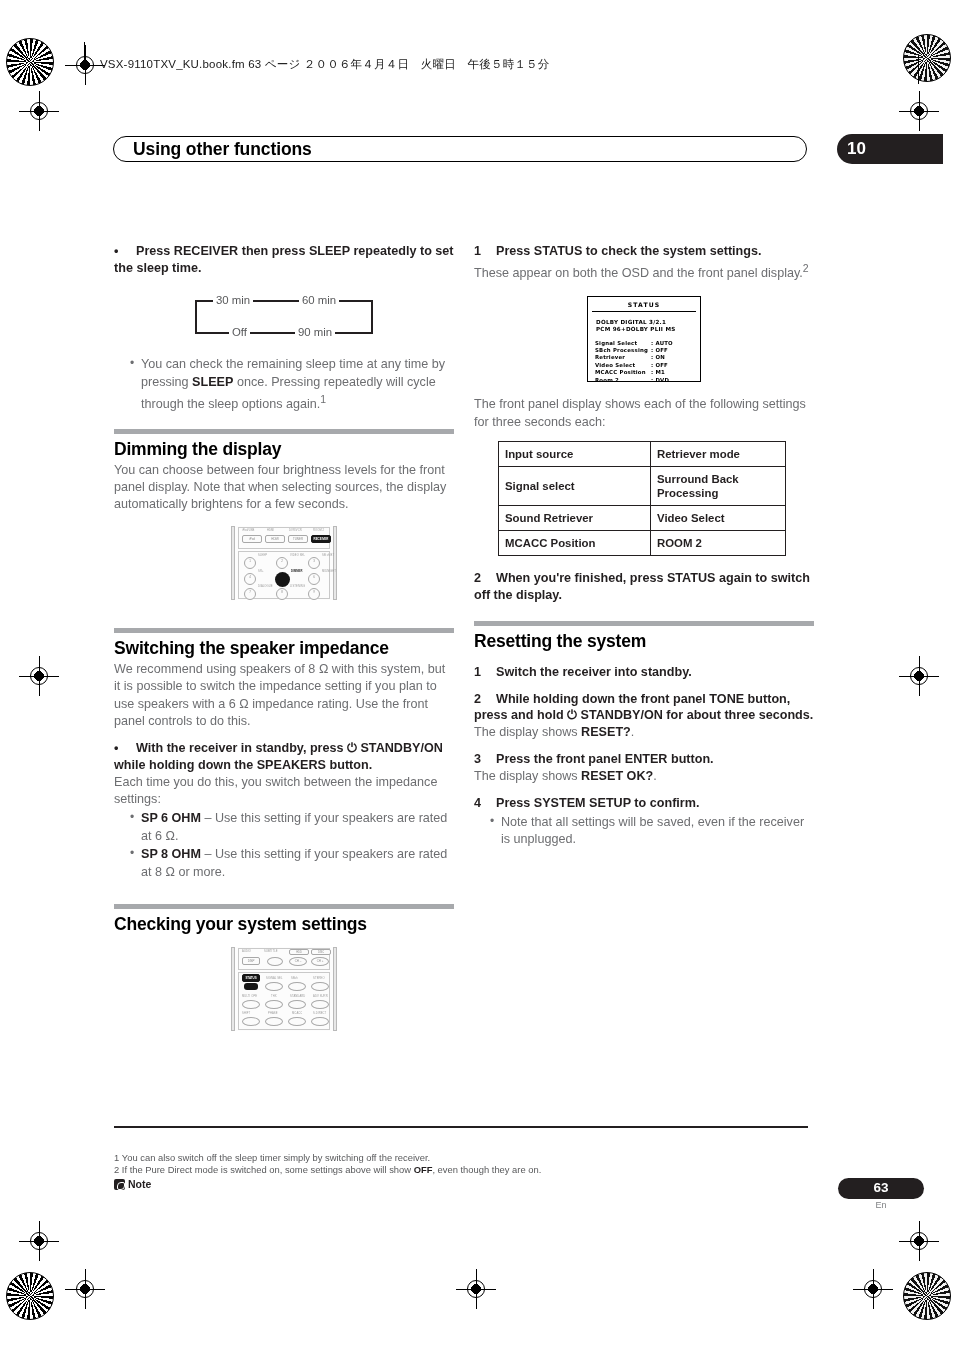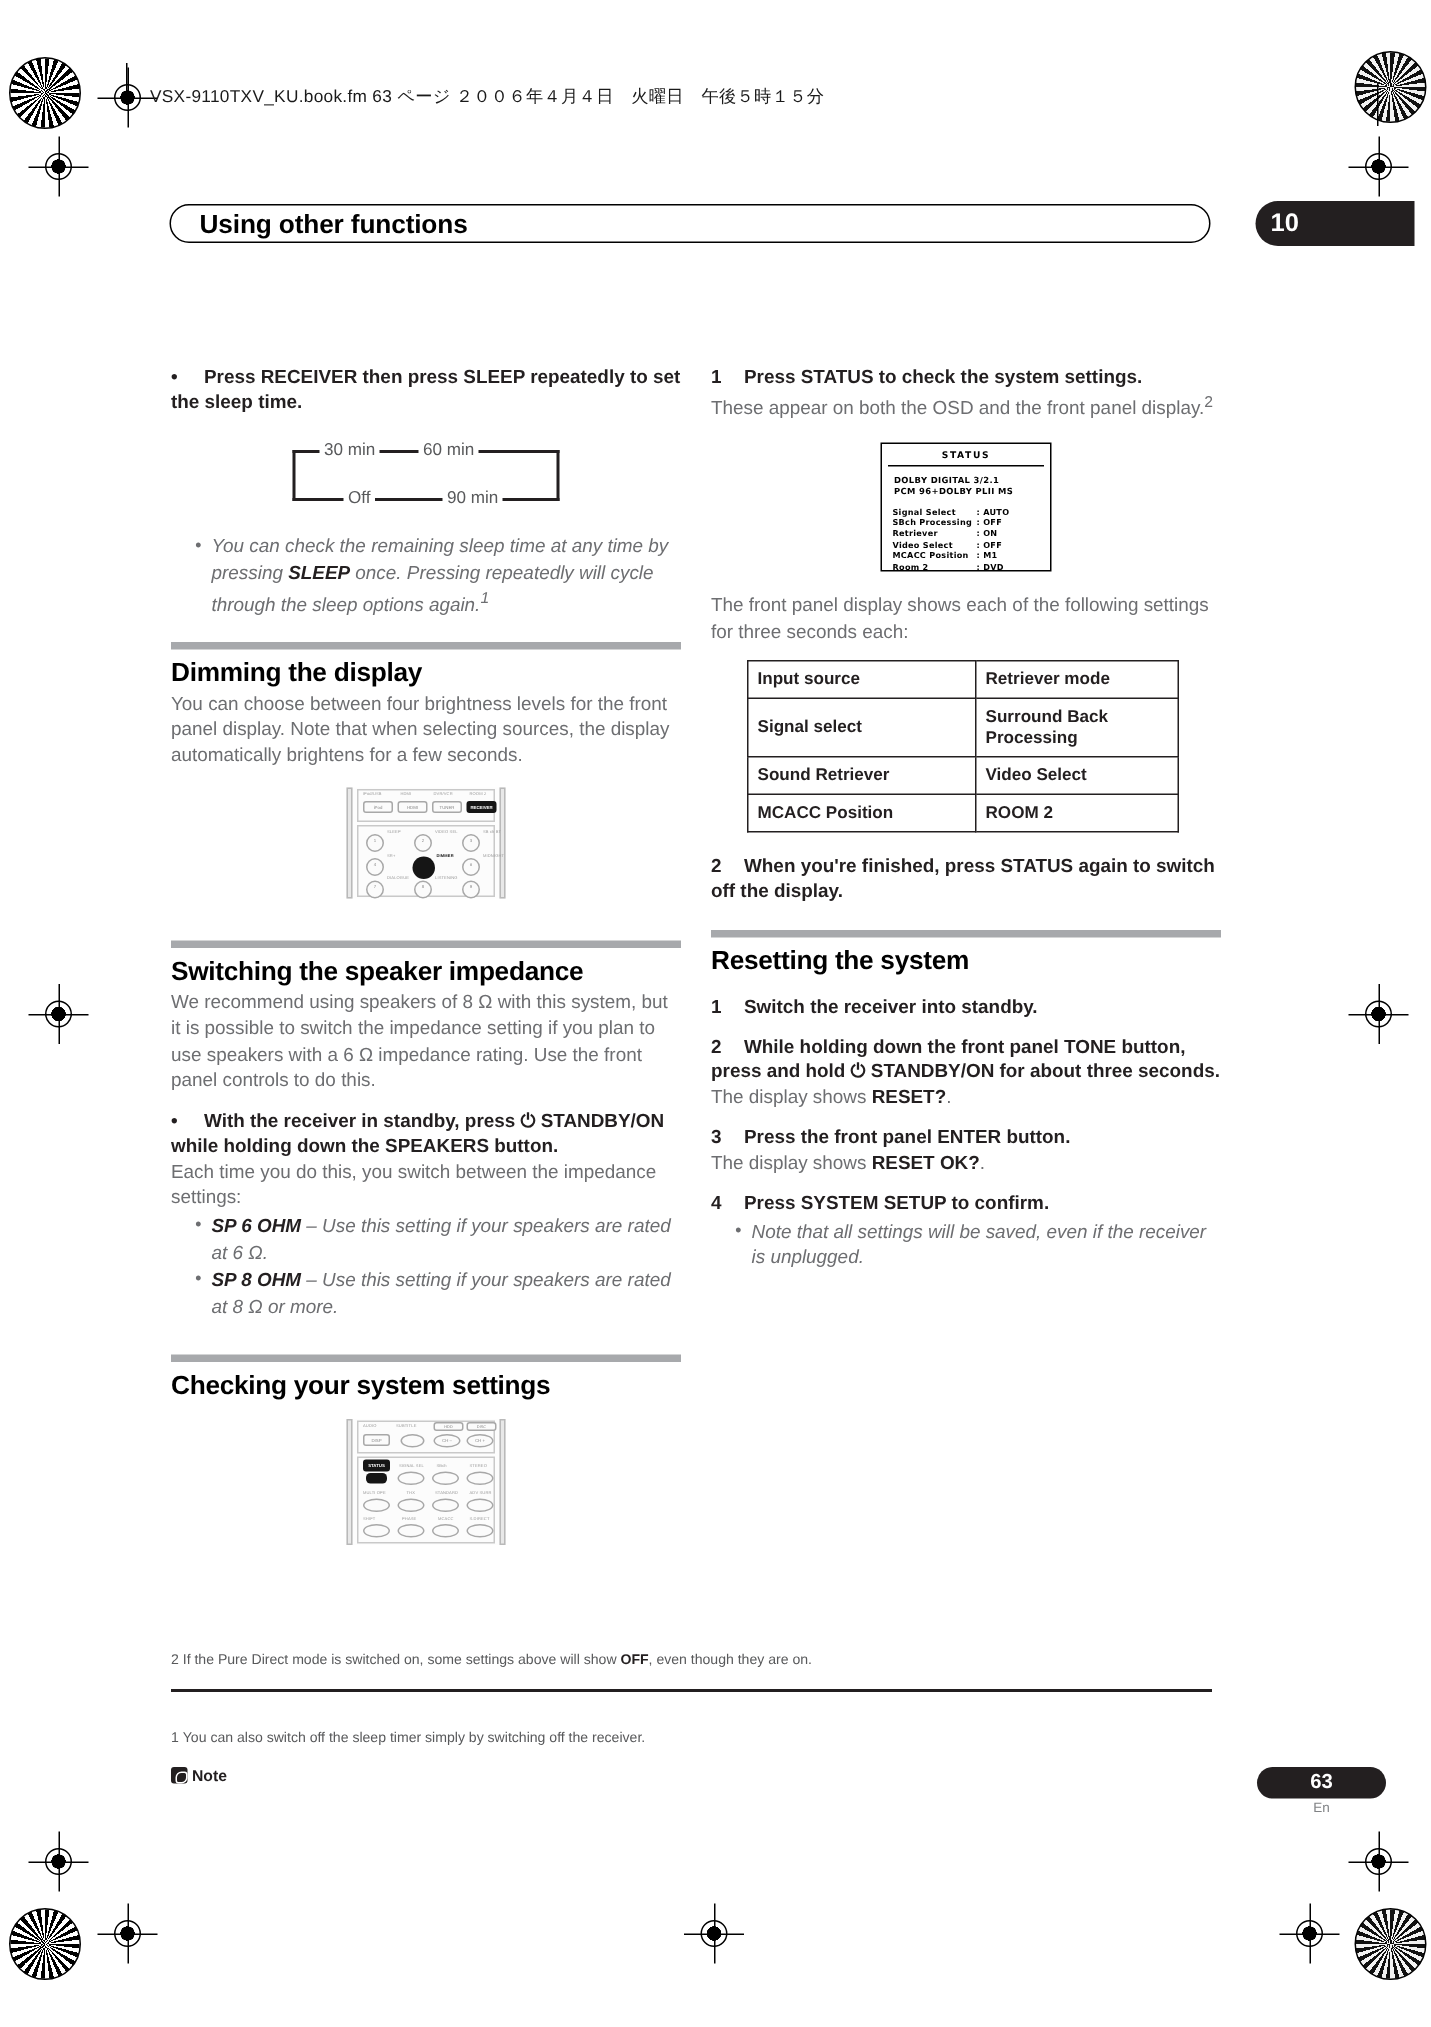--- a/index.html
+++ b/index.html
@@ -138,21 +138,20 @@
     padding: 0 0 0 16px;
     list-style: none;
   }
   ul.dotlist li {
     position: relative;
     font-size: 12.6px;
     line-height: 17.4px;
     color: #6d6e71;
     margin: 0 0 1px 0;
     padding-left: 11px;
-    font-style: italic;
   }
   ul.dotlist li:before {
     content: "\2022";
     position: absolute;
     left: 0; top: -1px;
     color: #6d6e71;
     font-size: 12px;
   }
   ul.dotlist li b { color: #231f20; font-weight: bold; }
 
@@ -341,21 +340,21 @@
   .footnote {
     position: absolute;
     left: 114px;
     font-size: 9.4px;
     line-height: 12px;
     color: #58595b;
     white-space: nowrap;
   }
   .footnote b { color: #231f20; font-weight: bold; }
   .fn1 { top: 1152px; }
-  .fn2 { top: 1100px; }
+  .fn2 { top: 1164px; }
 
   
   .pagenum-box {
     position: absolute;
     left: 838px; top: 1178px;
     width: 86px; height: 21px;
     background: #231f20;
     border-radius: 11px;
   }
   .pagenum {
@@ -430,21 +429,21 @@
   <p class="bullet-bold">
     <span class="dot">•</span><span>Press RECEIVER then press SLEEP repeatedly to set the sleep time.</span>
   </p>
 
   <div class="sleep-diagram">
     <div class="seg" style="left:0; top:6px; width:178px; height:1.8px;"></div>
     <div class="seg" style="left:0; top:38px; width:178px; height:1.8px;"></div>
     <div class="seg" style="left:0; top:6px; width:1.8px; height:34px;"></div>
     <div class="seg" style="left:176px; top:6px; width:1.8px; height:34px;"></div>
     <div class="sleep-lbl" style="left:18px; top:0;">30 min</div>
-    <div class="sleep-lbl" style="left:84px; top:0;">60 min</div>
+    <div class="sleep-lbl" style="left:104px; top:0;">60 min</div>
     <div class="sleep-lbl" style="left:34px; top:32px;">Off</div>
     <div class="sleep-lbl" style="left:100px; top:32px;">90 min</div>
   </div>
 
   <ul class="dotlist">
     <li><span>You can check the remaining sleep time at any time by pressing </span><b>SLEEP</b><span> once. Pressing repeatedly will cycle through the sleep options again.</span><sup>1</sup></li>
   </ul>
 
   <div class="spacer-14"></div>
 

